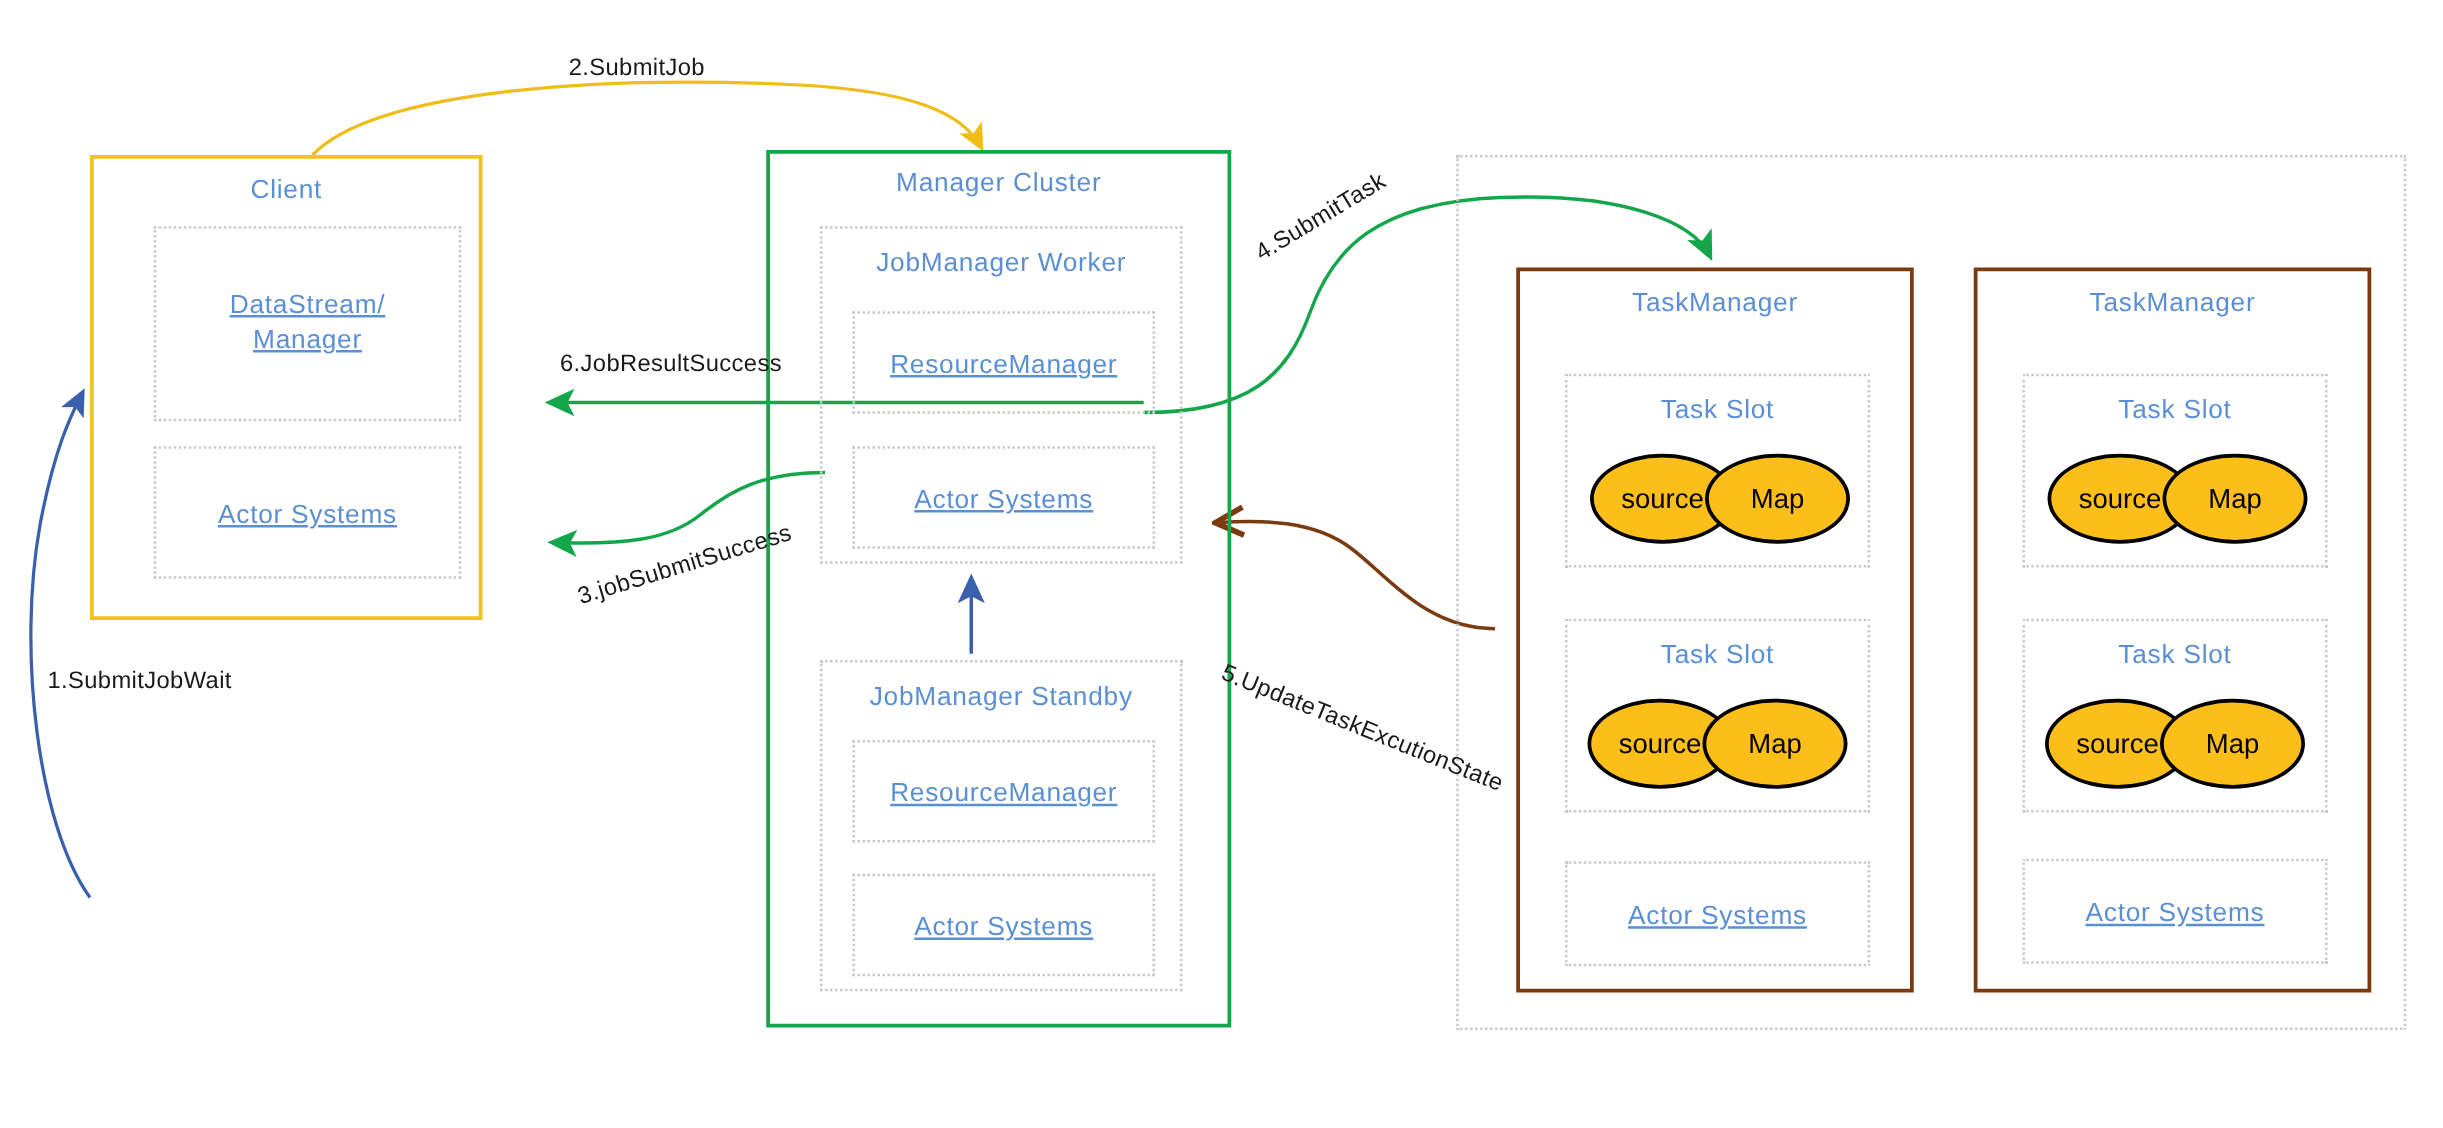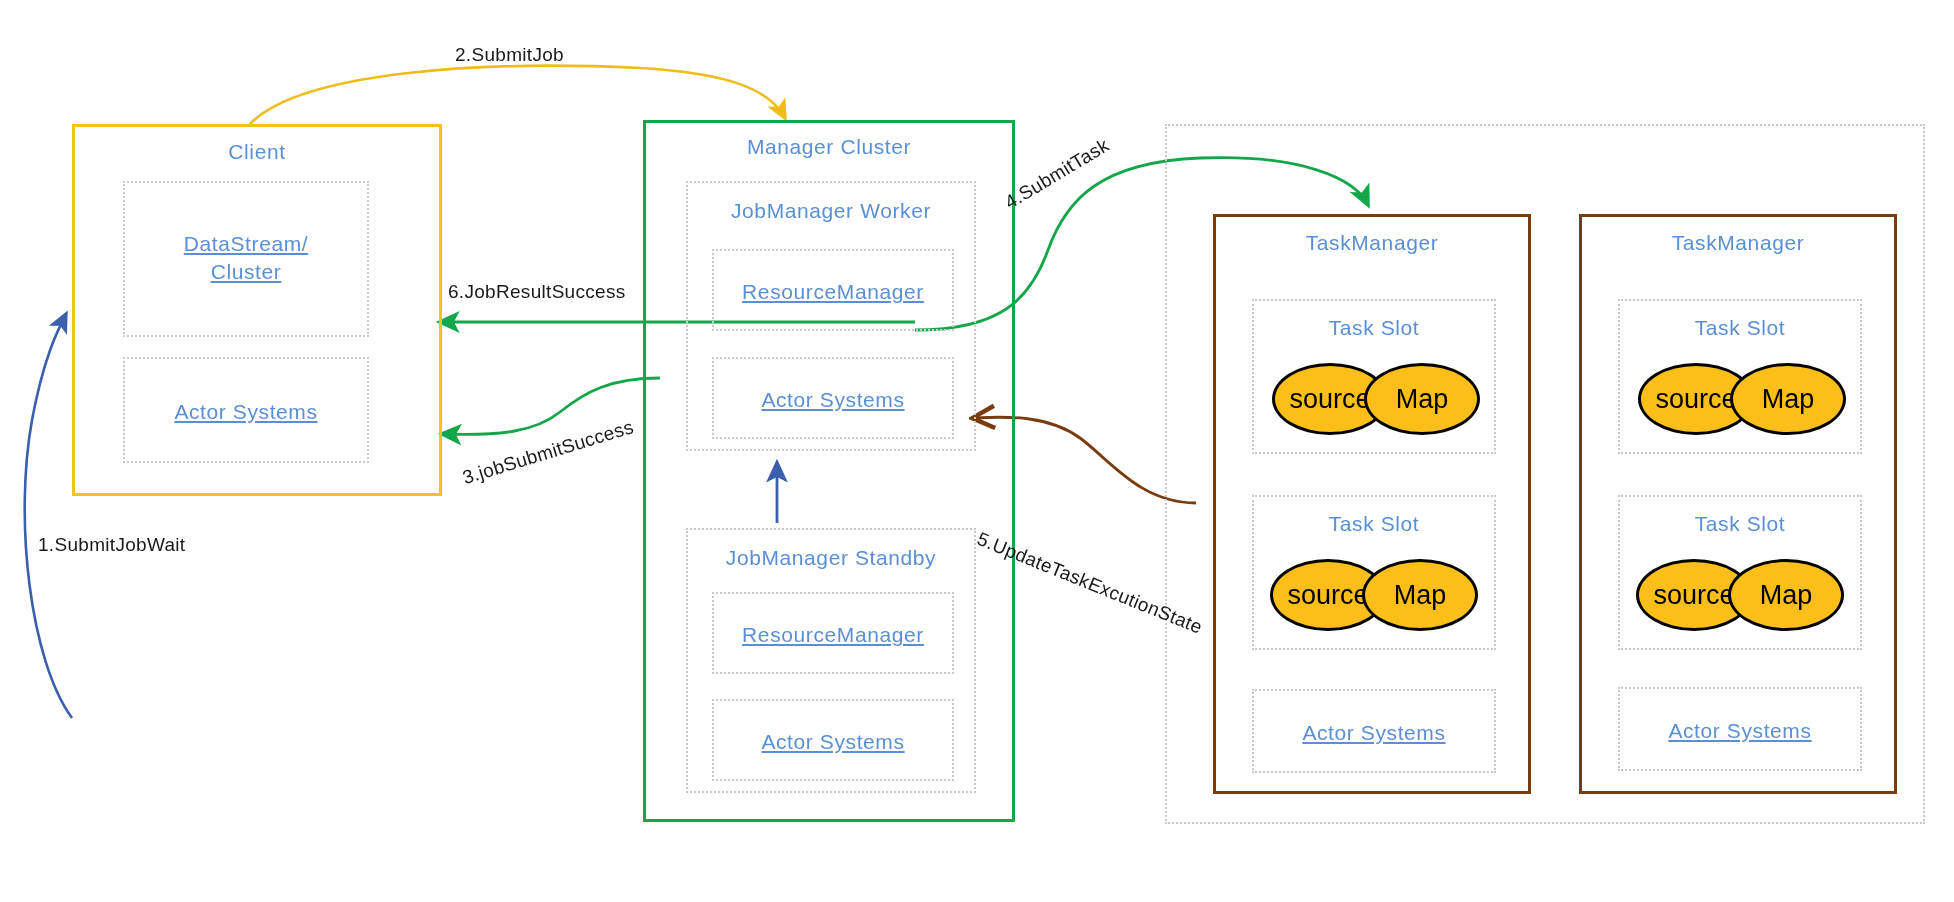--- a/index.html
+++ b/index.html
@@ -50,21 +50,21 @@
   .ellipse {
     position: absolute;
     box-sizing: border-box;
     background: #fcbe19;
     border: 3px solid #000000;
     border-radius: 50%;
     display: flex;
     align-items: center;
     justify-content: center;
     color: #000000;
-    font-size: 27px;
+    font-size: 22px;
   }
 
   .arrow-label {
     position: absolute;
     color: #1a1a1a;
     font-size: 19px;
     white-space: nowrap;
     letter-spacing: 0.3px;
   }
   .arrow-label.rot-up    { transform: rotate(-31deg); transform-origin: left top; }
@@ -109,35 +109,35 @@
 
     <path d="M 72,718 C 30,660 14,520 32,420 C 44,356 58,330 66,314" fill="none" stroke="#3a5fad" stroke-width="2.6" marker-end="url(#ah-blue)"></path>
 
     <path d="M 915,330 C 1000,330 1030,300 1048,250 C 1066,200 1100,162 1200,158 C 1300,154 1355,178 1368,205" fill="none" stroke="#14a64a" stroke-width="2.8" marker-end="url(#ah-green)"></path>
 
     <path d="M 1196,503 C 1140,503 1110,460 1080,438 C 1050,416 1010,416 975,418" fill="none" stroke="#7a3b10" stroke-width="2.8" marker-end="url(#ah-brown)"></path>
 
     <path d="M 777,523 L 777,463" fill="none" stroke="#3a5fad" stroke-width="2.8" marker-end="url(#ah-blue)"></path>
   </svg>
 
-  <div class="box solid-box" style="left:72px; top:124px; width:370px; height:372px; border-width:3px; border-color:#f0c419;">
+  <div class="box solid-box" style="left:72px; top:124px; width:314px; height:372px; border-width:3px; border-color:#f0c419;">
     <div class="box-title" style="top:13px;">Client</div>
     <div class="box dotted-box" style="left:48px; top:54px; width:246px; height:156px;">
       <div class="inner-label two-line" style="top:47px;">
         <span>DataStream/</span><br>
-        <span>Cluster</span>
+        <span>Manager</span>
       </div>
     </div>
     <div class="box dotted-box" style="left:48px; top:230px; width:246px; height:106px;">
       <div class="inner-label" style="top:41px;">Actor Systems</div>
     </div>
   </div>
 
 
-  <div class="box solid-box" style="left:643px; top:120px; width:372px; height:702px; border-width:3px; border-color:#14a64a;">
+  <div class="box solid-box" style="left:613px; top:120px; width:372px; height:702px; border-width:3px; border-color:#14a64a;">
     <div class="box-title" style="top:12px;">Manager Cluster</div>
 
     <div class="box dotted-box" style="left:40px; top:58px; width:290px; height:270px;">
       <div class="box-title" style="top:16px;">JobManager Worker</div>
       <div class="box dotted-box" style="left:24px; top:66px; width:242px; height:82px;">
         <div class="inner-label" style="top:29px;">ResourceManager</div>
       </div>
       <div class="box dotted-box" style="left:24px; top:174px; width:242px; height:82px;">
         <div class="inner-label" style="top:29px;">Actor Systems</div>
       </div>

